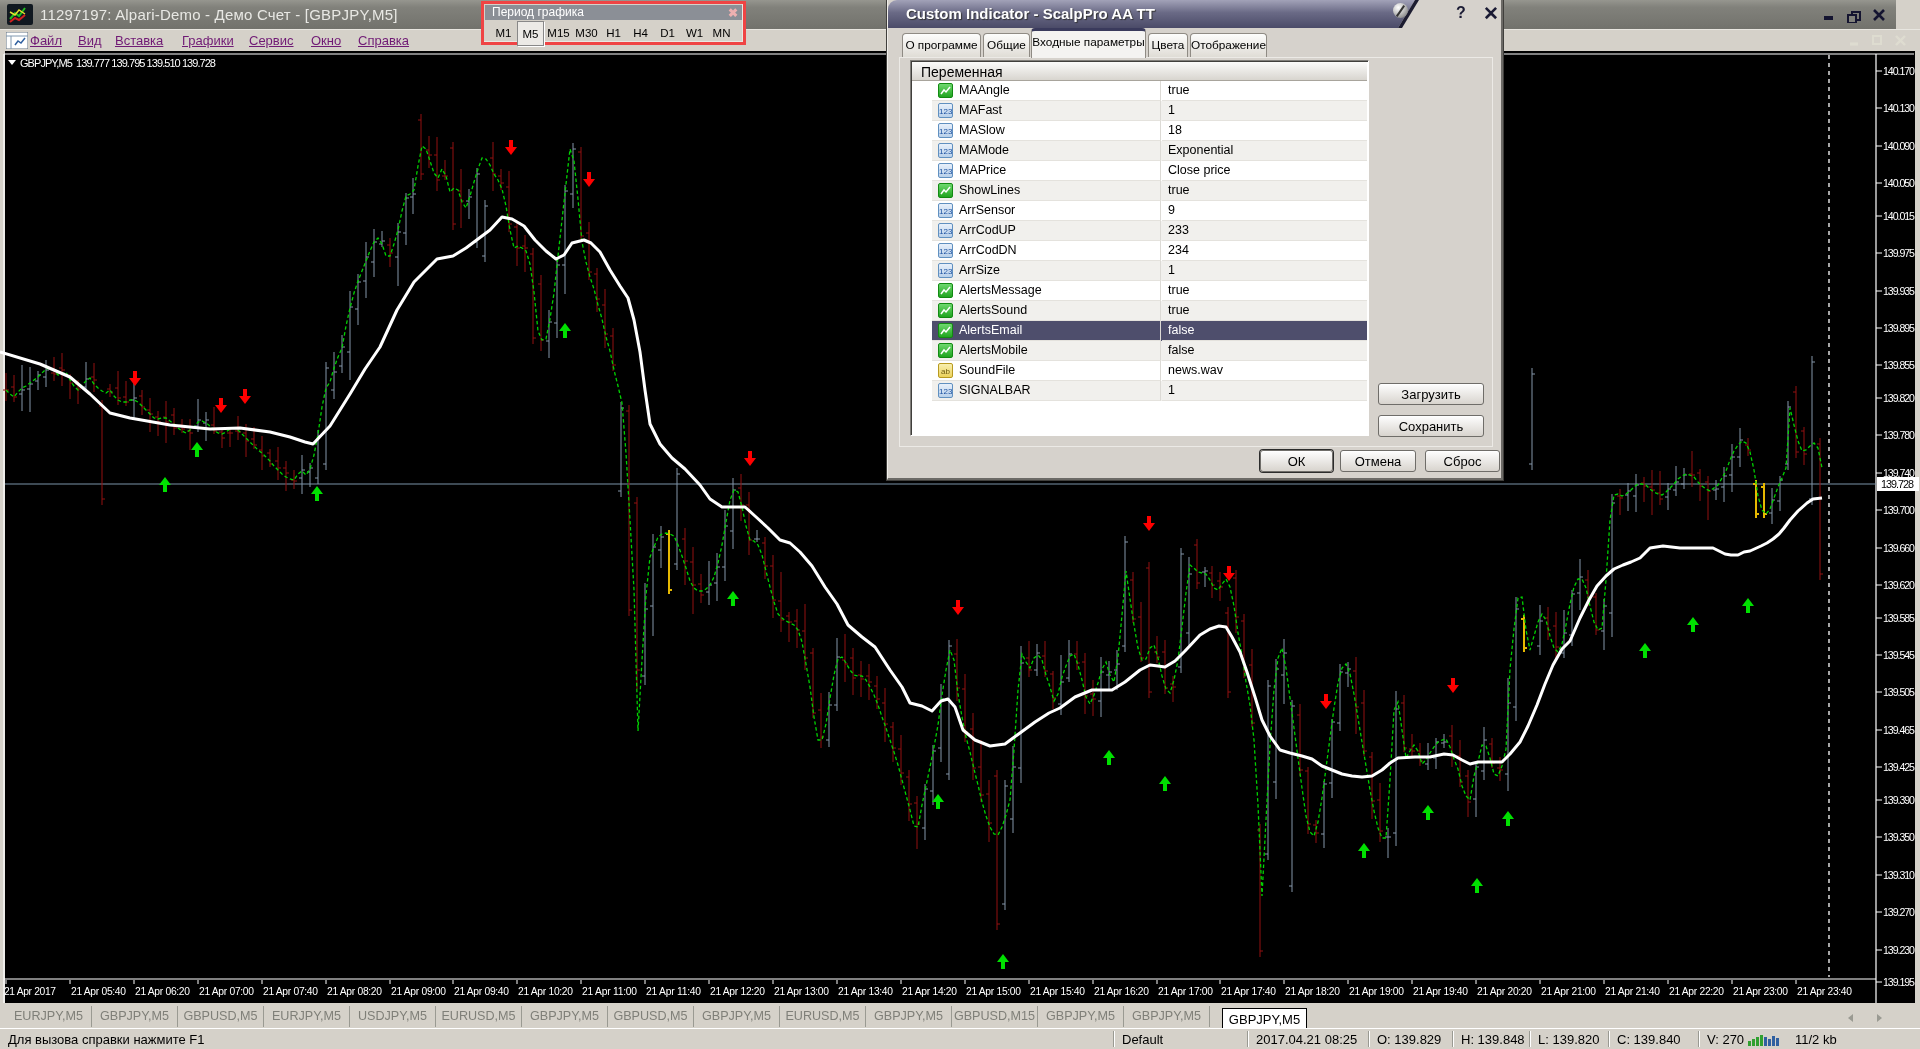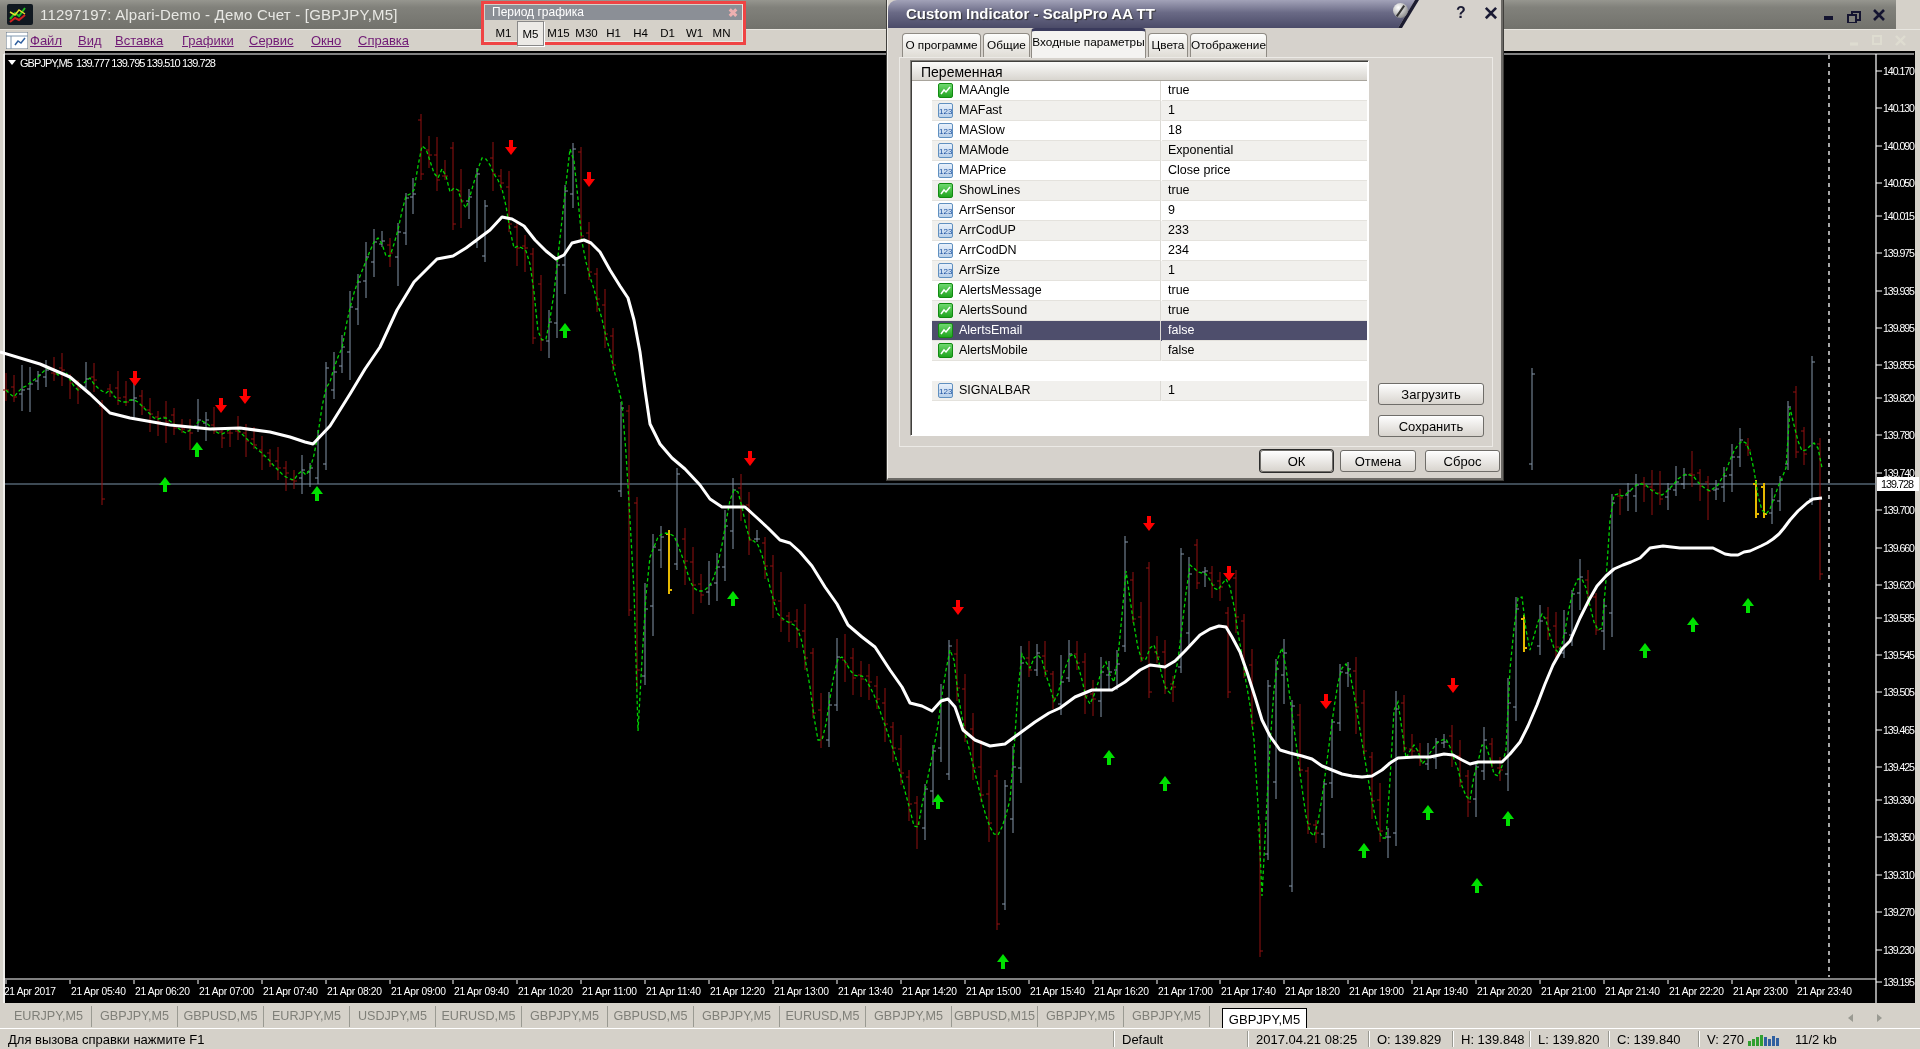--- a/index.html
+++ b/index.html
@@ -420,20 +420,27 @@
       </div>
       <div class="row alt" style="top: 260px;">
         <div class="c1">
           <span class="ic icg"><svg width="14" height="14">
               <path d="M2 10l3-4 2 2 4-5" stroke="#fff" stroke-width="1.5" fill="none"></path>
             </svg></span>
           <span class="nm">AlertsMobile</span>
         </div>
         <div class="c2">false</div>
       </div>
+      <div class="row" style="top: 280px;">
+        <div class="c1">
+          <span class="ic ica">ab</span>
+          <span class="nm">SoundFile</span>
+        </div>
+        <div class="c2">news.wav</div>
+      </div>
       <div class="row alt" style="top: 300px;">
         <div class="c1">
           <span class="ic icn">123</span>
           <span class="nm">SIGNALBAR</span>
         </div>
         <div class="c2">1</div>
       </div>
  </div>
 </div>
 

